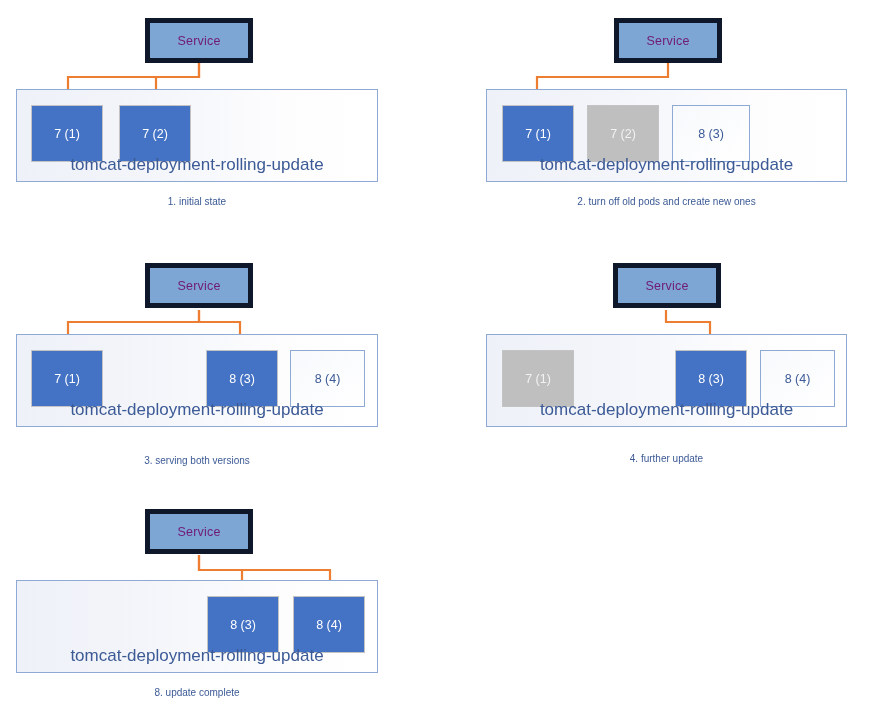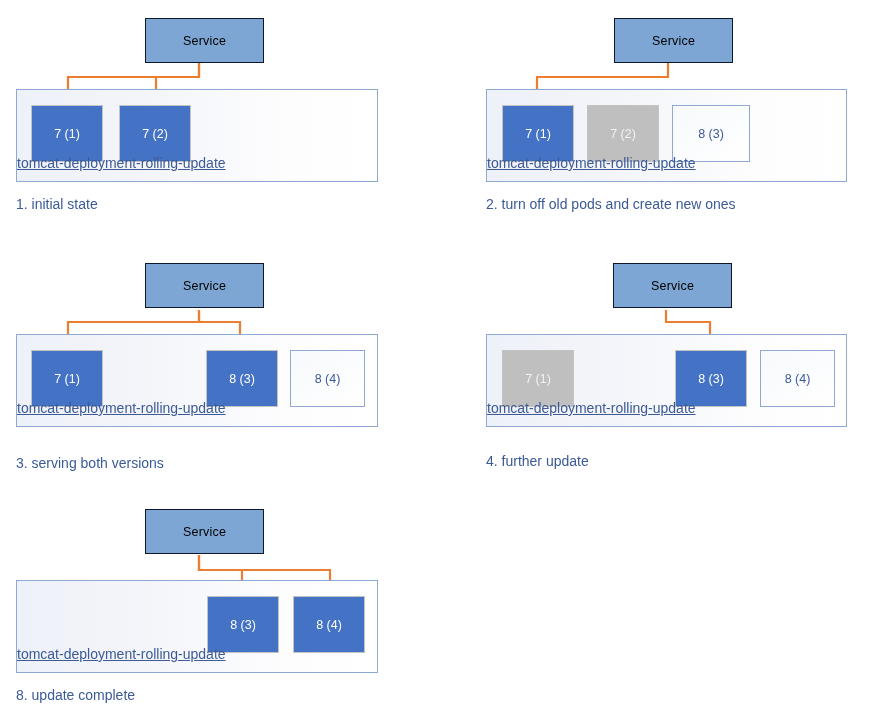--- a/index.html
+++ b/index.html
@@ -19,48 +19,47 @@
     left: 0; top: 0;
     width: 870px;
     height: 718px;
   }
   .panel {
     position: absolute;
   }
   
   .service-box {
     position: absolute;
-    width: 119px;
+    width: 108px;
     height: 45px;
     background: #7EA6D4;
-    border: 1px solid #0f172a;
+    border: 5px solid #0f172a;
     box-sizing: border-box;
-    color: #000000;
+    color: #701a75;
     font-size: 12.5px;
     display: flex;
     align-items: center;
     justify-content: center;
     letter-spacing: 0.2px;
   }
   
   .deployment {
     position: absolute;
     box-sizing: border-box;
     border: 1px solid #8ea9d3;
     background: linear-gradient(to right, #eef1f8 0%, #f3f5fa 35%, #fdfdfe 75%, #ffffff 100%);
   }
   .deployment-label {
     position: absolute;
     left: 0;
     right: 0;
-    text-align: left;
+    text-align: center;
     color: #3c5a96;
-    font-size: 14px;
+    font-size: 17px;
     white-space: nowrap;
-    text-decoration: underline;
   }
   
   .pod {
     position: absolute;
     box-sizing: border-box;
     width: 72px;
     height: 57px;
     display: flex;
     align-items: center;
     justify-content: center;
@@ -77,22 +76,23 @@
     color: #f2f2f2;
   }
   .pod.pending {
     background: linear-gradient(to bottom right, #f7f9fc, #ffffff);
     border: 1px solid #8ea9d3;
     color: #3c5a96;
   }
   
   .caption {
     position: absolute;
+    text-align: center;
     color: #3c5a96;
-    font-size: 14px;
+    font-size: 10px;
     white-space: nowrap;
   }
   
   .connector-layer {
     position: absolute;
     left: 0; top: 0;
     width: 870px;
     height: 718px;
     pointer-events: none;
   }

